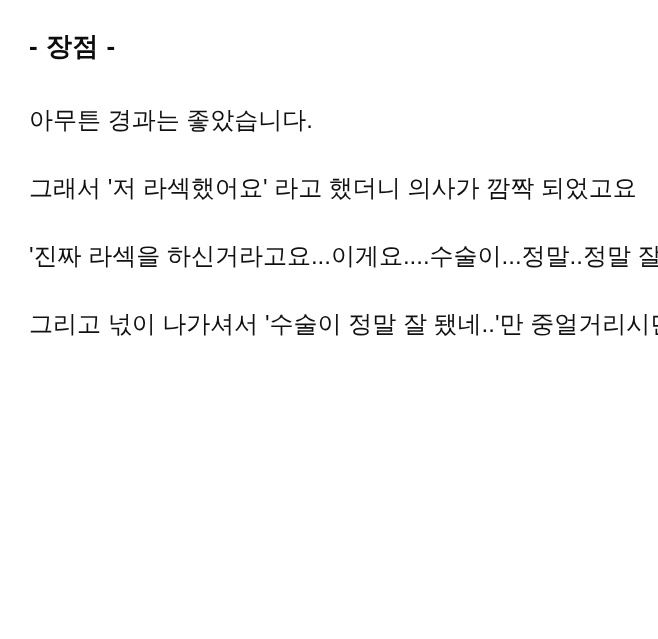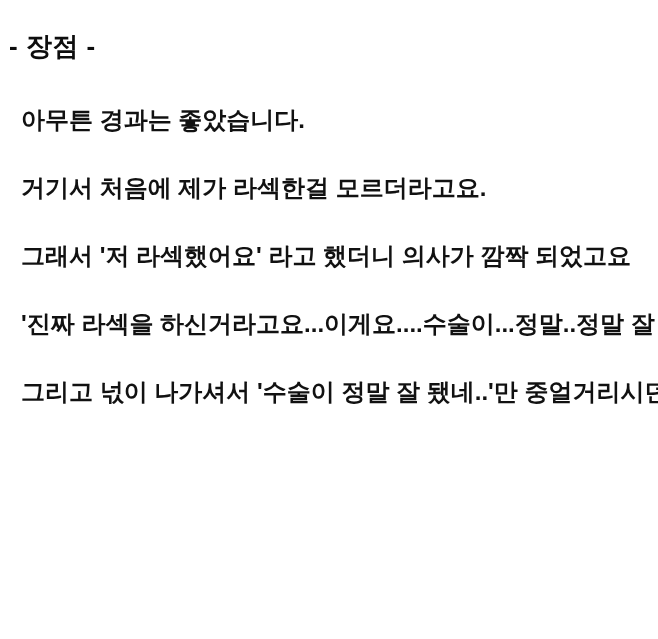--- a/index.html
+++ b/index.html
@@ -11,52 +11,51 @@
     height: 639px;
     background: #ffffff;
     font-family: "Liberation Sans", "DejaVu Sans", sans-serif;
     color: #111111;
     overflow: hidden;
   }
   .doc {
     box-sizing: border-box;
     width: 658px;
     height: 639px;
-    padding: 30px 18px 0 9px;
+    padding: 30px 18px 0 29px;
   }
   .heading {
     margin: 0 0 40px 0;
     font-size: 26px;
     line-height: 33px;
     font-weight: 700;
     color: #0d0d0d;
     letter-spacing: 0.5px;
   }
   .para {
-    margin: 0 0 35px 12px;
+    margin: 0 0 35px 0;
     font-size: 24px;
     line-height: 33px;
-    font-weight: 700;
+    font-weight: 400;
   }
   .line {
     display: block;
     white-space: nowrap;
   }
 </style>
 </head>
 <body>
 
 <div class="doc">
   <h1 class="heading">- 장점 -</h1>
   <div id="paragraphs">
       <p class="para">
         <span class="line">아무튼 경과는 좋았습니다.</span>
       </p>
       <p class="para">
-        <span class="line">거기서 처음에 제가 라섹한걸 모르더라고요.</span>
       </p>
       <p class="para">
         <span class="line">그래서 '저 라섹했어요' 라고 했더니 의사가 깜짝 되었고요</span>
       </p>
       <p class="para">
         <span class="line">'진짜 라섹을 하신거라고요...이게요....수술이...정말..정말 잘 됐네</span>
       </p>
       <p class="para">
         <span class="line">그리고 넋이 나가셔서 '수술이 정말 잘 됐네..'만 중얼거리시던게 생각</span>
       </p>

